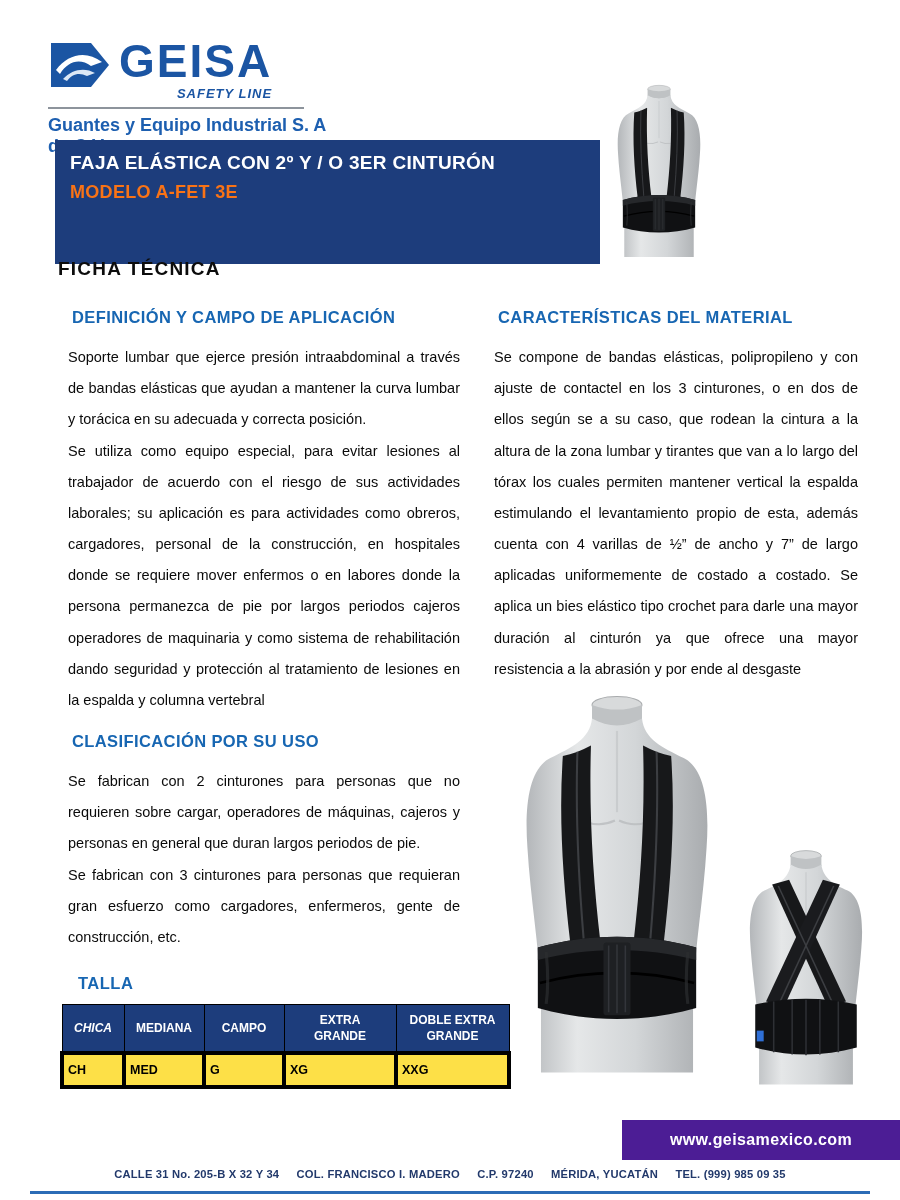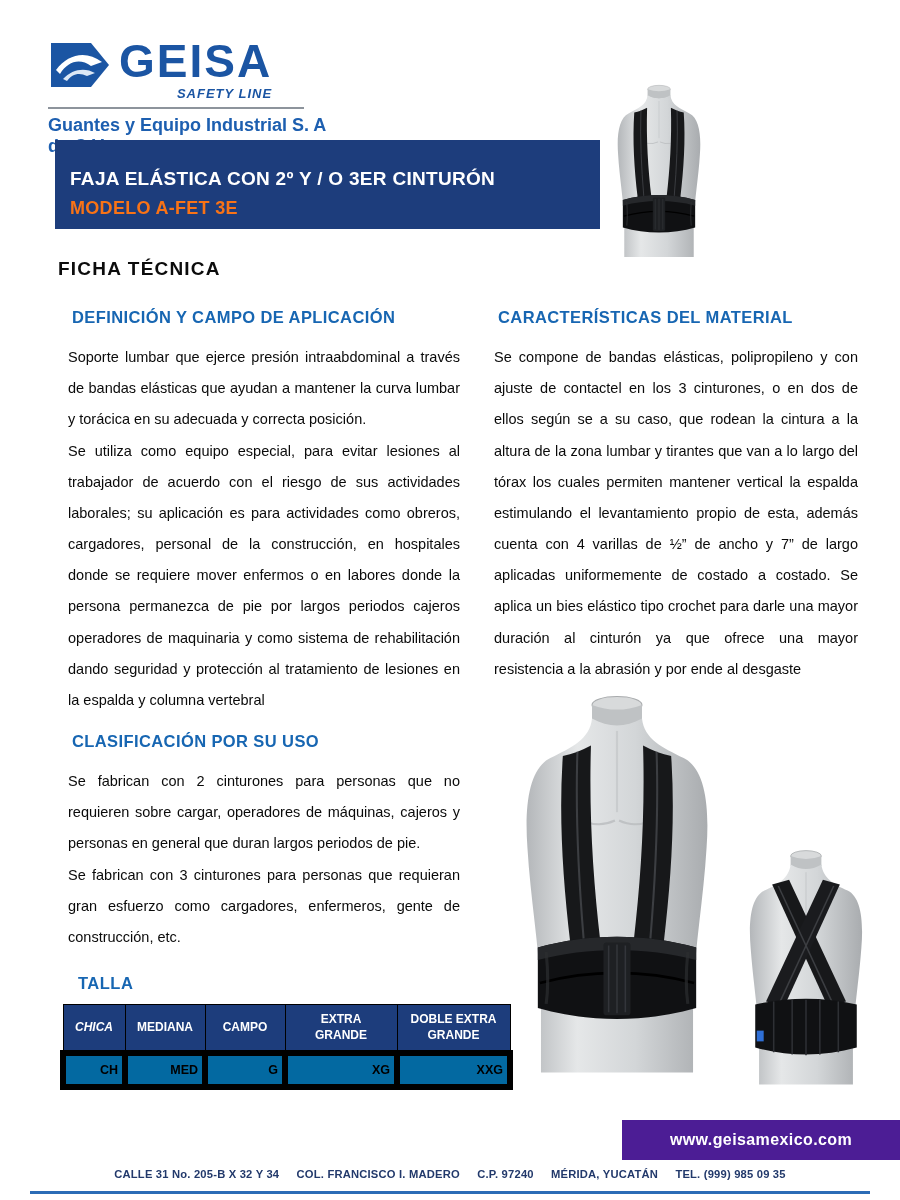--- a/index.html
+++ b/index.html
@@ -10,21 +10,21 @@
   .logo-block { position:absolute; left:48px; top:38px; width:300px; }
   .logo-row { display:flex; align-items:flex-start; }
   .logo-mark { width:64px; height:54px; flex:0 0 auto; }
   .logo-text { margin-left:7px; }
   .logo-name { font-size:46px; font-weight:bold; color:#1b55a3; letter-spacing:2px; line-height:1; }
   .logo-tagline { text-align:right; font-size:13px; font-style:italic; font-weight:bold; color:#1b55a3; letter-spacing:1px; margin-top:2px; }
   .logo-rule { width:256px; height:2px; background:#8d949c; margin-top:6px; }
   .logo-subtitle { font-size:18px; font-weight:bold; color:#1d5fb0; margin-top:6px; }
 
   
-  .title-banner { position:absolute; left:55px; top:140px; width:545px; height:89px; background:#1d3d7c; padding:28px 14px 0 15px; }
+  .title-banner { position:absolute; left:55px; top:140px; width:545px; height:124px; background:#1d3d7c; padding:12px 14px 0 15px; }
   .banner-title { color:#fff; font-size:19px; font-weight:bold; letter-spacing:0.3px; }
   .banner-model { color:#f97316; font-size:18px; font-weight:bold; margin-top:8px; letter-spacing:0.3px; }
 
   
   .photo { position:absolute; }
   .photo-top  { left:598px; top:82px;  width:122px; height:176px; }
   .photo-main { left:492px; top:688px; width:250px; height:388px; }
   .photo-back { left:726px; top:846px; width:160px; height:240px; }
 
   
@@ -33,21 +33,21 @@
   .col-left  { left:68px;  top:308px; width:392px; }
   .col-right { left:494px; top:308px; width:364px; }
   .col-class { left:68px;  top:732px; width:392px; }
   .section-heading { font-size:16.5px; font-weight:bold; color:#1766b2; letter-spacing:0.4px; margin:0 0 15px 4px; }
   .body-text { font-size:14.5px; line-height:2.15; text-align:justify; color:#0a0a0a; }
 
   
   .talla-heading { position:absolute; left:78px; top:974px; font-size:16.5px; font-weight:bold; color:#1766b2; letter-spacing:0.5px; }
   .size-table { position:absolute; left:60px; top:1004px; border-collapse:collapse; table-layout:fixed; }
   .size-table th { background:#1d3d7c; color:#fff; font-size:12px; font-weight:bold; border:1px solid #000; text-align:center; vertical-align:middle; height:48px; padding:2px 4px; line-height:1.35; }
-  .size-table td { background:#0369a1; color:#000; font-size:12.5px; font-weight:bold; border:6px solid #000000; text-align:right; vertical-align:middle; height:34px; padding:2px 4px; }
+  .size-table td { background:#fde047; color:#000; font-size:12.5px; font-weight:bold; border:4px solid #000000; text-align:left; vertical-align:middle; height:34px; padding:2px 4px; }
   .cw0 { width:62px;font-style:italic; } .cw1 { width:80px; } .cw2 { width:80px; } .cw3 { width:112px; } .cw4 { width:113px; }
   .th-text { display:inline-block; }
   .cw3 .th-text { max-width:60px; }
   .cw4 .th-text { max-width:92px; }
 
   
   .footer-bar { position:absolute; left:622px; top:1120px; width:278px; height:40px; background:#4c1d95; display:flex; align-items:center; justify-content:center; }
   .footer-bar span { color:#fff; font-weight:bold; font-size:16px; letter-spacing:0.4px; }
   .address { position:absolute; left:0; top:1168px; width:100%; text-align:center; font-size:11.2px; font-weight:bold; color:#22396b; letter-spacing:0.2px; }
   .address span { margin:0 7px; white-space:nowrap; }

